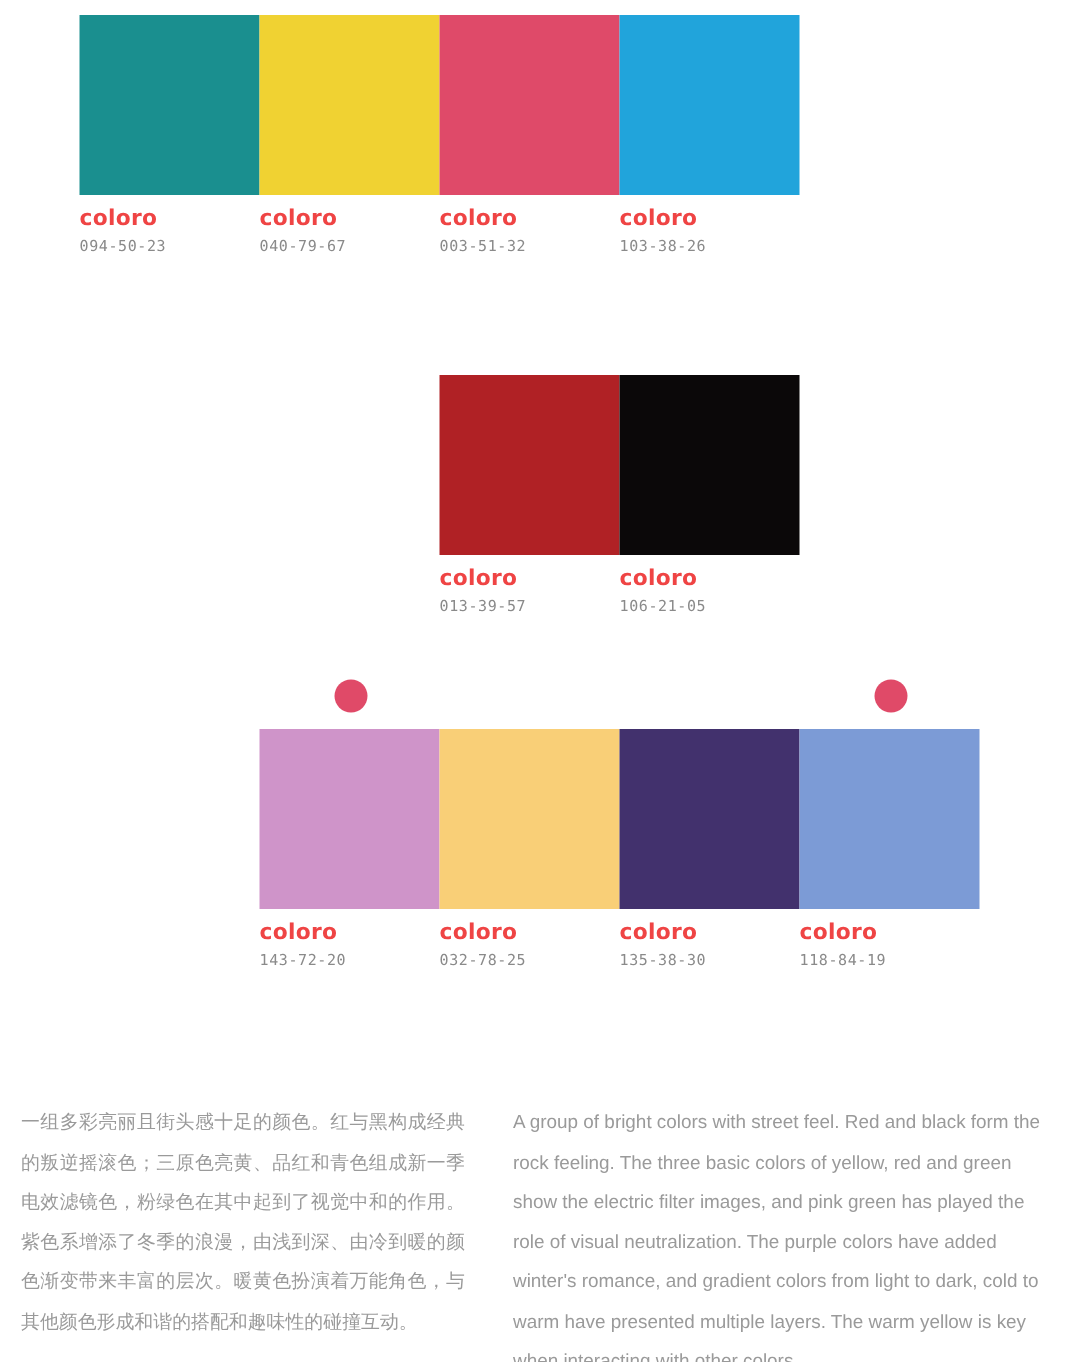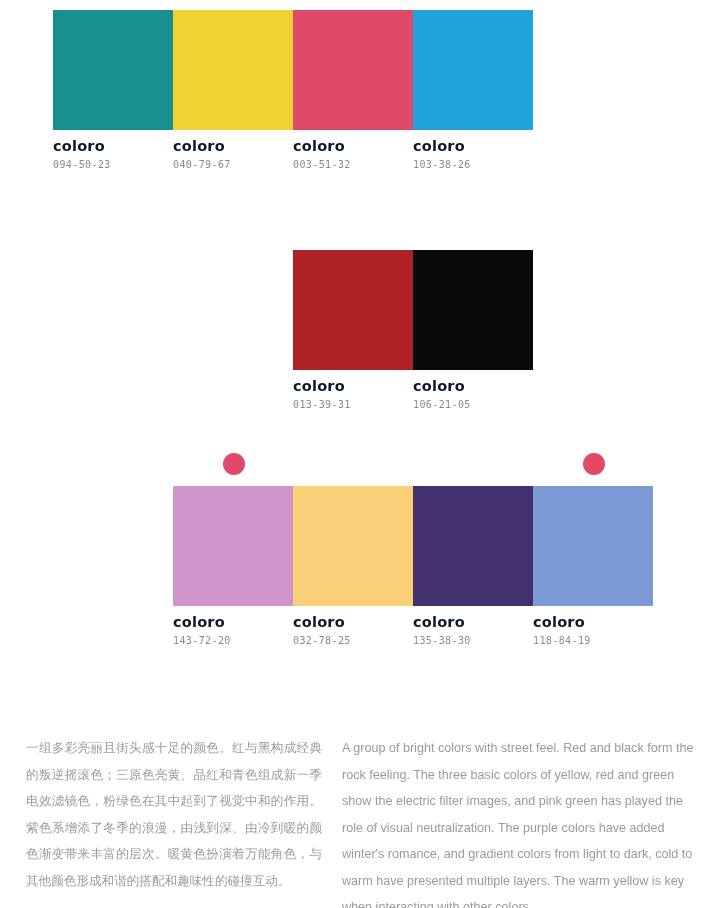--- a/index.html
+++ b/index.html
@@ -32,21 +32,21 @@
 
   .swatch-caption {
     padding-top: 9px;
   }
 
   .swatch-brand {
     font-family: "DejaVu Sans", sans-serif;
     font-weight: bold;
     font-size: 14.5px;
     letter-spacing: 0.2px;
-    color: #0f172a;
+    color: #ef4444;
     line-height: 15px;
   }
 
   .swatch-code {
     font-family: "DejaVu Sans Mono", monospace;
     font-size: 10px;
     letter-spacing: 0.4px;
     color: #8a8a8a;
     line-height: 18px;
     padding-top: 2px;
@@ -72,21 +72,21 @@
     border-radius: 50%;
   }
   #accent-dot-left  { left: 223px; top: 453px; }
   #accent-dot-right { left: 583px; top: 453px; }
 
   .description-block {
     position: absolute;
     top: 735px;
   }
   #description-zh {
-    left: 26px;
+    left: 14px;
     width: 296px;
     font-family: "DejaVu Sans", sans-serif;
     font-size: 12.6px;
     line-height: 26.5px;
     color: #9a9a9a;
     text-align: justify;
   }
   #description-en {
     left: 342px;
     width: 356px;
@@ -128,21 +128,21 @@
       <div class="swatch-code">103-38-26</div>
     </div>
   </div>
 </div>
 
 <div class="palette-row" id="row-2">
   <div class="swatch-cell">
     <div class="swatch-chip" style="background:#b02125"></div>
     <div class="swatch-caption">
       <div class="swatch-brand">coloro</div>
-      <div class="swatch-code">013-39-31</div>
+      <div class="swatch-code">013-39-57</div>
     </div>
   </div>
   <div class="swatch-cell">
     <div class="swatch-chip" style="background:#0b0809"></div>
     <div class="swatch-caption">
       <div class="swatch-brand">coloro</div>
       <div class="swatch-code">106-21-05</div>
     </div>
   </div>
 </div>

